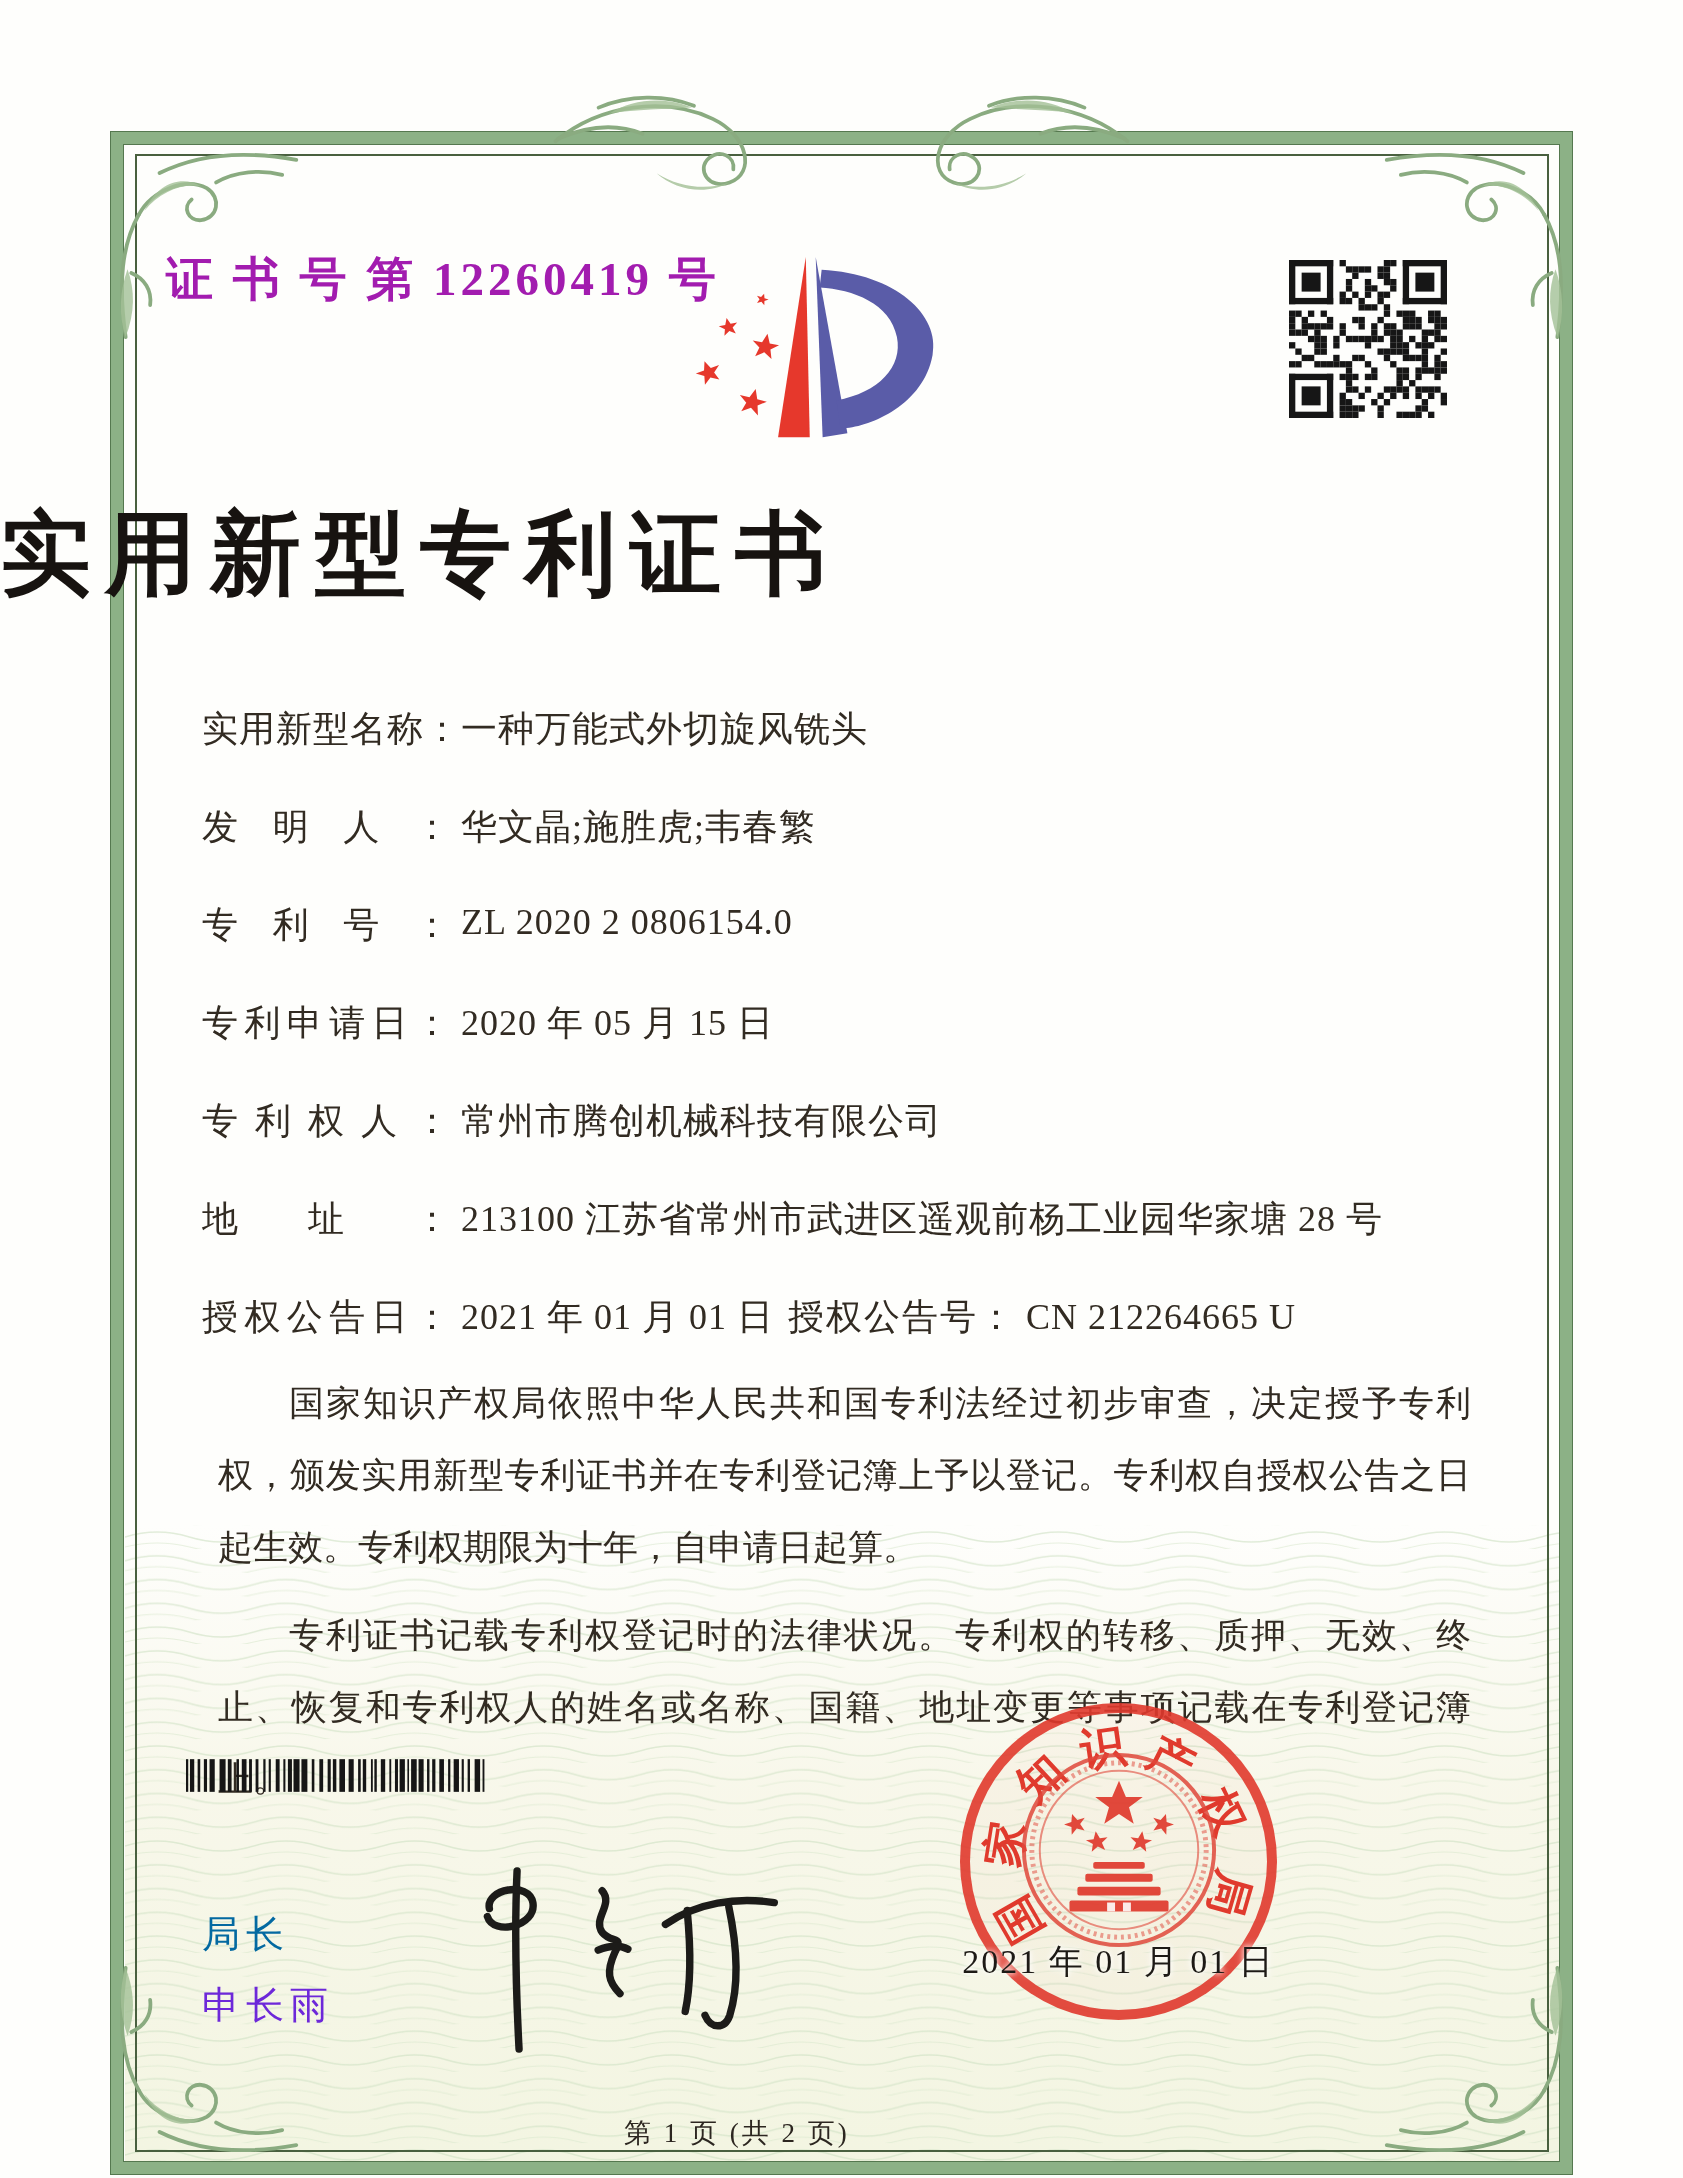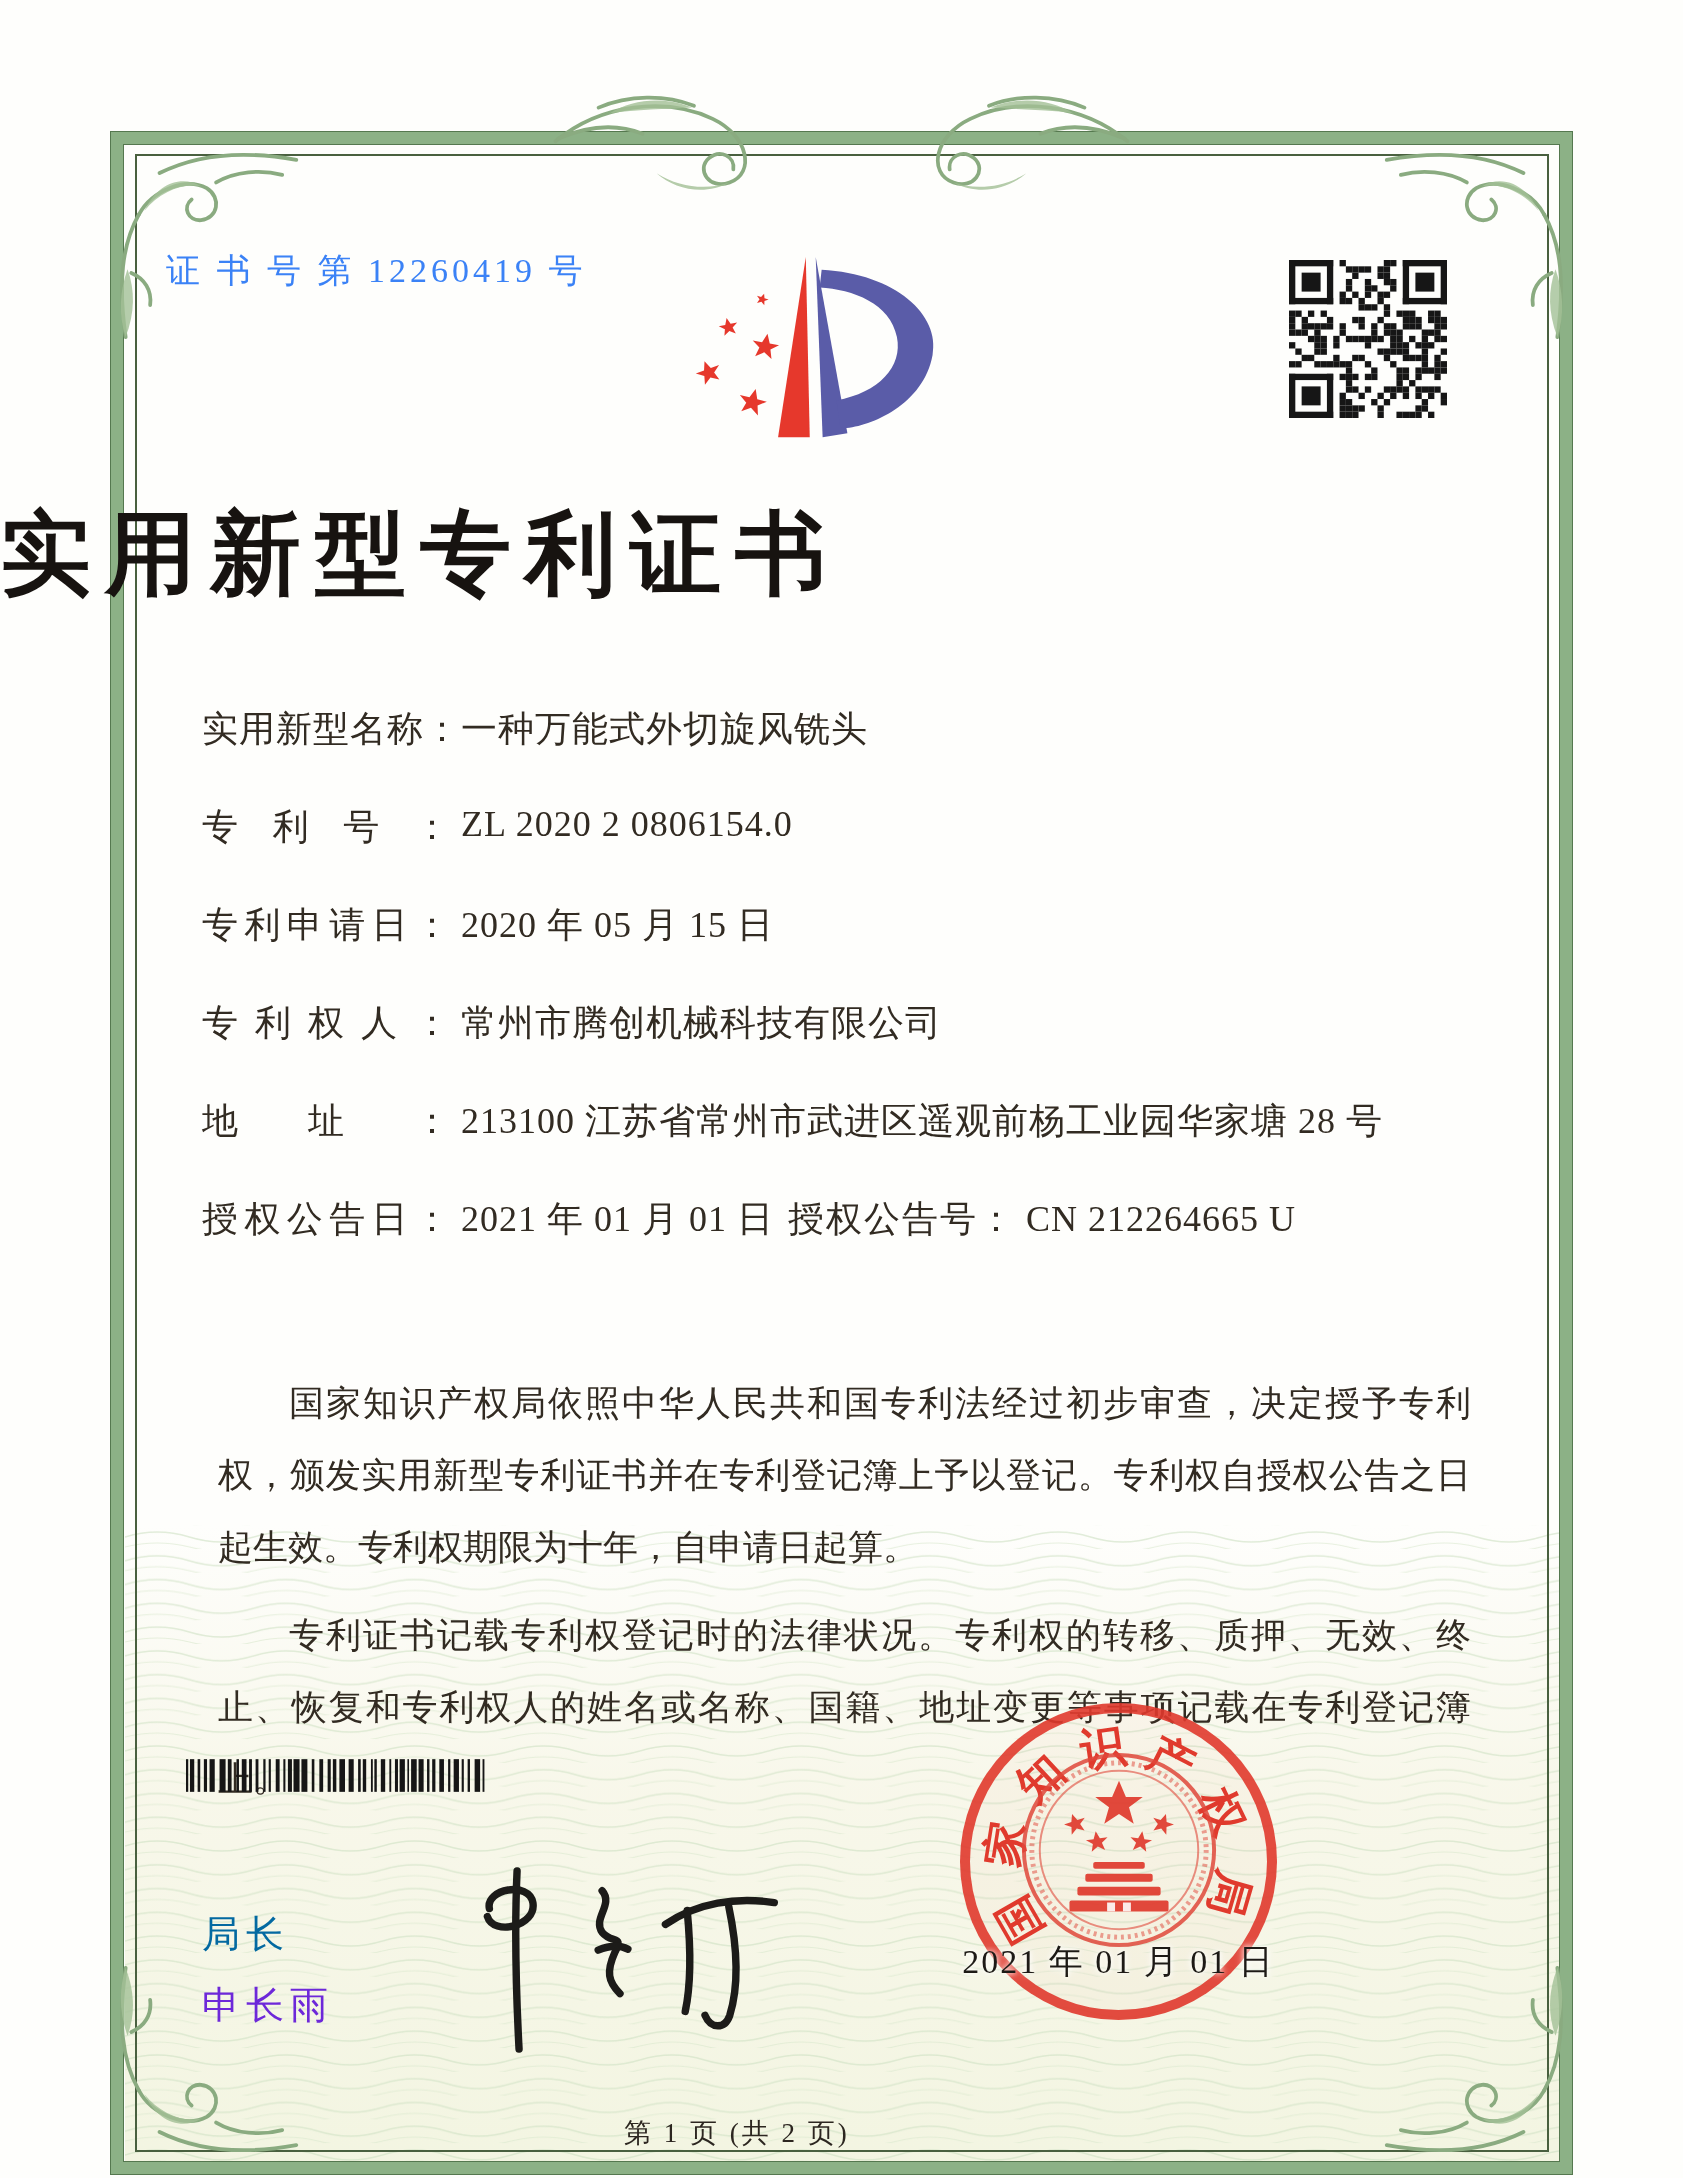--- a/index.html
+++ b/index.html
@@ -14,21 +14,21 @@
 
   
   #frame-band{left:111px;top:132px;width:1461px;height:2042px;box-sizing:border-box;
     border:12px solid #8cb186;outline:1px solid #55784f;z-index:1;
     box-shadow:inset 0 0 0 1px #55784f;}
   #frame-line{left:135px;top:154px;width:1414px;height:1998px;box-sizing:border-box;
     border:2px solid #49603f;z-index:1;}
   .flourish{z-index:2;pointer-events:none;}
 
   
-  #cert-number{left:166px;top:248px;font-size:34px;letter-spacing:4px;color:#3b82f6;z-index:3;}
+  #cert-number{left:166px;top:248px;font-size:47px;letter-spacing:4px;color:#a21caf;z-index:3;font-weight:bold;}
   #logo{left:673px;top:244px;z-index:3;}
   #qr{left:1289px;top:260px;z-index:3;}
 
   #title{left:0;top:493px;width:1683px;text-align:left;font-size:91px;font-weight:700;
     letter-spacing:14px;color:#171310;z-index:3;}
 
   
   #rows{left:202px;top:705px;width:1297px;z-index:3;font-size:36px;letter-spacing:1px;}
   .field-row{height:36px;margin-bottom:62px;position:relative;white-space:nowrap;}
   .flabel{display:inline-block;width:249px;text-align:justify;text-align-last:justify;vertical-align:top;}
@@ -372,20 +372,23 @@
     <rect x="140.8" y="153.60000000000002" width="6.4" height="6.4" fill="#161616"></rect>
   </svg>
 
 <div class="abs" id="title">实用新型专利证书</div>
 
 <div class="abs" id="rows">
   <div class="field-row">
     <span class="flabel">实用新型名称：</span><span class="fvalue">一种万能式外切旋风铣头</span>
   </div>
   <div class="field-row">
+    <span class="flabel">发明人：</span><span class="fvalue">华文晶;施胜虎;韦春繁</span>
+  </div>
+  <div class="field-row">
     <span class="flabel">专利号：</span><span class="fvalue">ZL 2020 2 0806154.0</span>
   </div>
   <div class="field-row">
     <span class="flabel">专利申请日：</span><span class="fvalue">2020 年 05 月 15 日</span>
   </div>
   <div class="field-row">
     <span class="flabel">专利权人：</span><span class="fvalue">常州市腾创机械科技有限公司</span>
   </div>
   <div class="field-row">
     <span class="flabel">地址：</span><span class="fvalue">213100 江苏省常州市武进区遥观前杨工业园华家塘 28 号</span>

